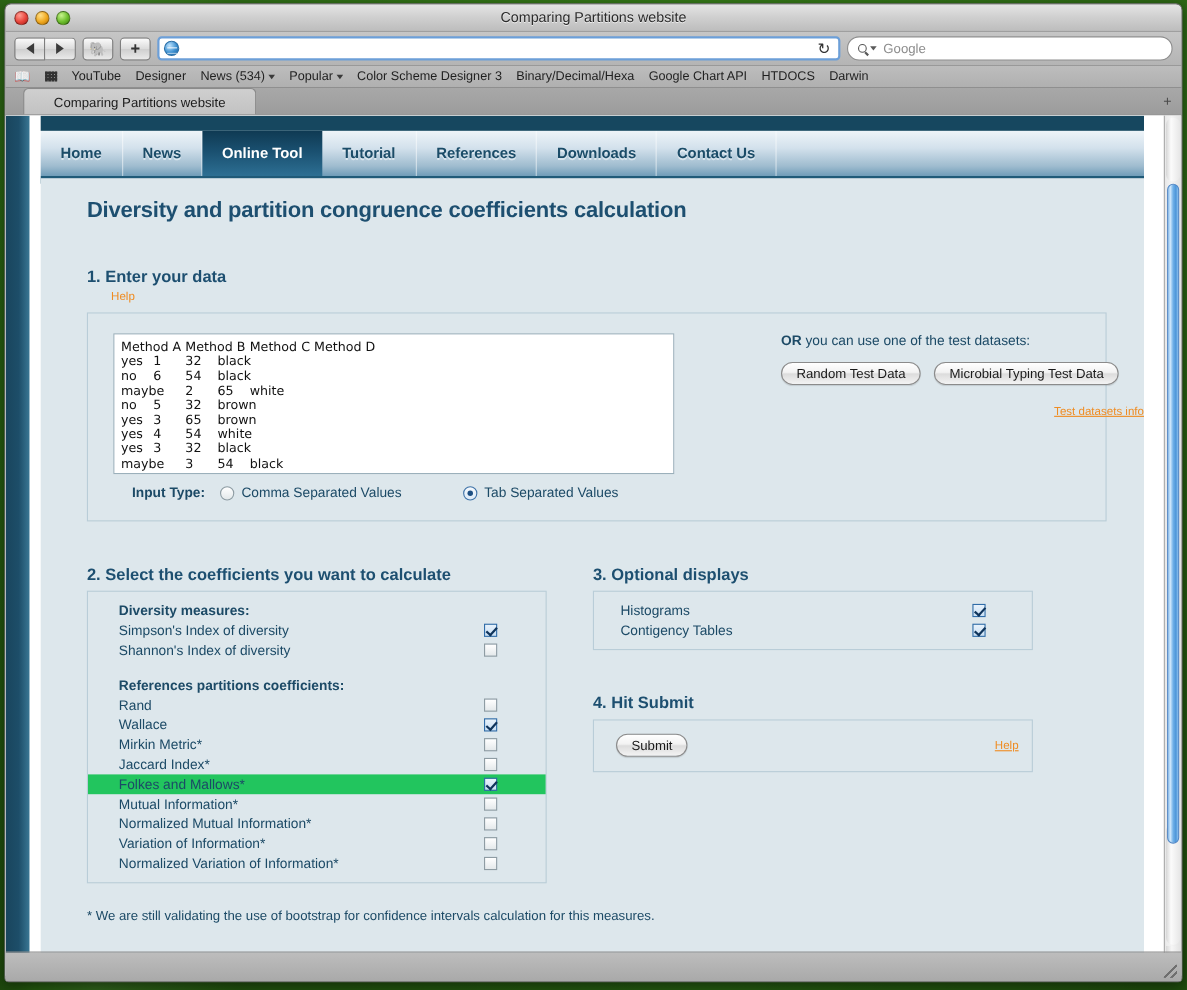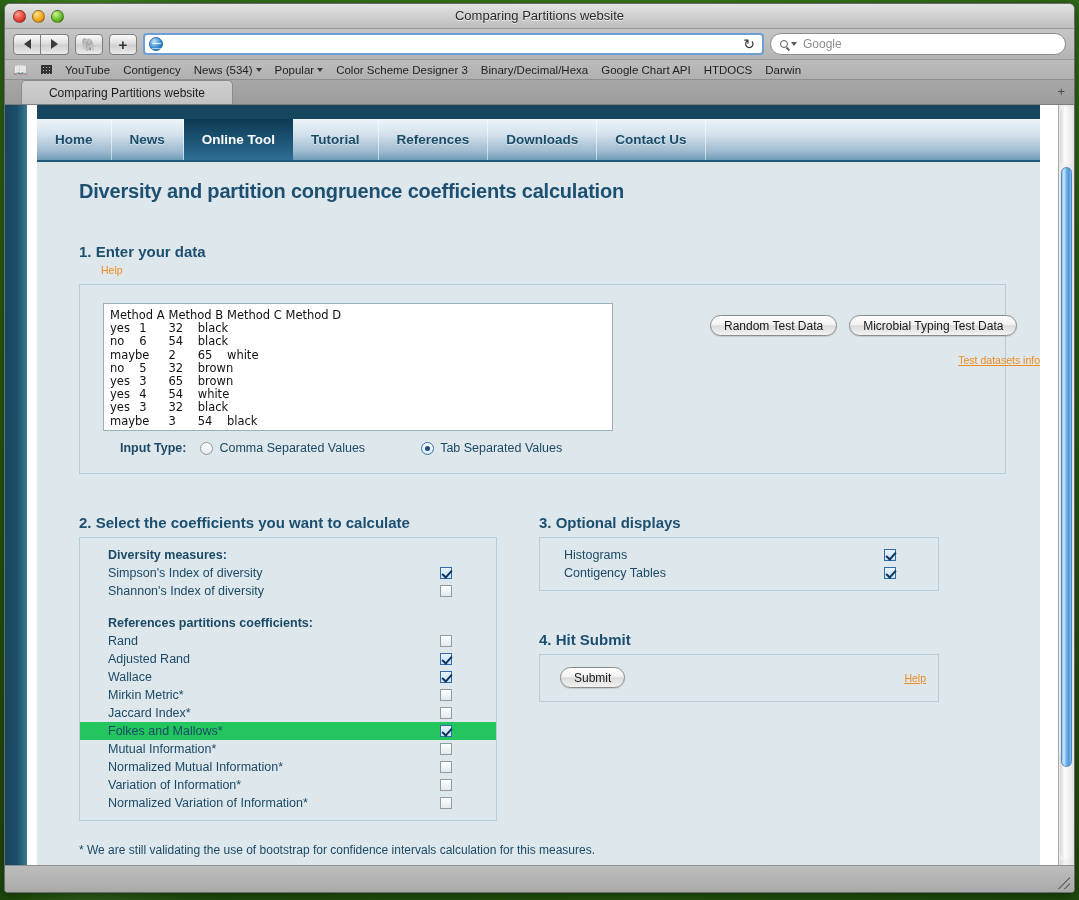--- a/index.html
+++ b/index.html
@@ -459,21 +459,21 @@
     </div>
   </div>
 
   <div id="bookmarks">
     <span class="bookicon">📖</span>
     <span class="gridicon"></span>
     <span class="bm">
         <span>YouTube</span>
       </span>
     <span class="bm">
-        <span>Contigency</span>
+        <span>Designer</span>
       </span>
     <span class="bm">
         <span>News (534)</span>
         <span class="bm-caret"></span>
       </span>
     <span class="bm">
         <span>Popular</span>
         <span class="bm-caret"></span>
       </span>
     <span class="bm">
@@ -555,20 +555,23 @@
                 <span class="radio"></span>
                 <span class="rl">Comma Separated Values</span>
               </label>
               <label class="radio-wrap">
                 <span class="radio on"></span>
                 <span class="rl">Tab Separated Values</span>
               </label>
             </div>
 
             <div id="orbox">
+              <div class="orline">
+                <b>OR</b><span> you can use one of the test datasets:</span>
+              </div>
               <div id="btnrow">
                 <span class="aquabtn">Random Test Data</span>
                 <span class="aquabtn">Microbial Typing Test Data</span>
               </div>
               <div id="testinfo">
                 <a>Test datasets info</a>
               </div>
             </div>
           </div>
 
@@ -589,24 +592,20 @@
                   <span class="cb"></span>
                 </div>
 
                 <div class="spacer8"></div>
 
                 <div class="grouplabel">References partitions coefficients:</div>
 
                 <div class="cbrow">
                   <span class="cblabel">Rand</span>
                   <span class="cb"></span>
-                </div>
-                <div class="cbrow">
-                  <span class="cblabel">Adjusted Rand</span>
-                  <span class="cb on"></span>
                 </div>
                 <div class="cbrow">
                   <span class="cblabel">Wallace</span>
                   <span class="cb on"></span>
                 </div>
                 <div class="cbrow">
                   <span class="cblabel">Mirkin Metric*</span>
                   <span class="cb"></span>
                 </div>
                 <div class="cbrow">

